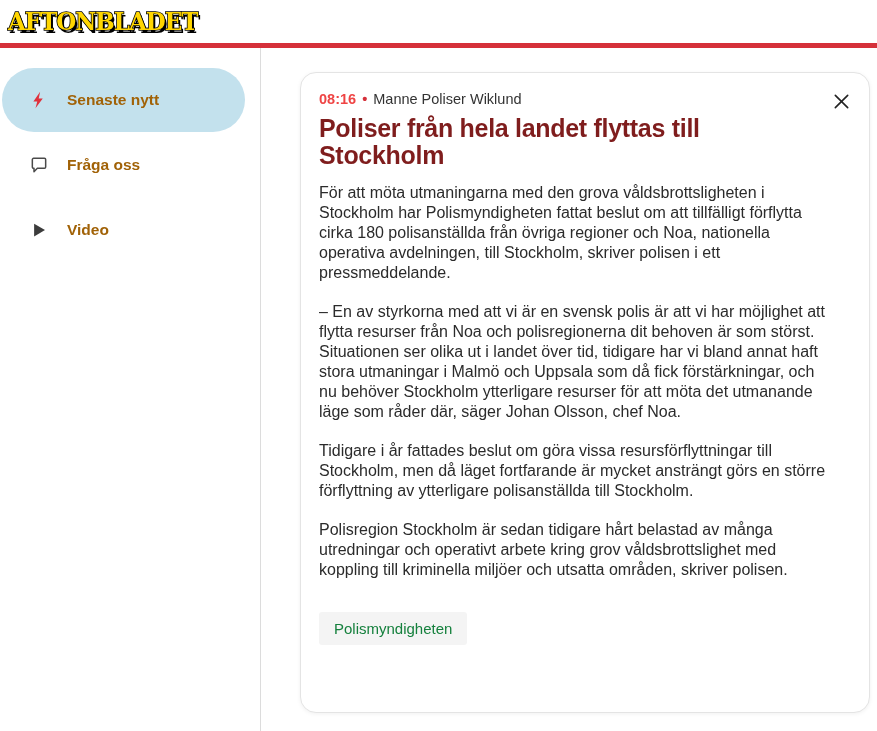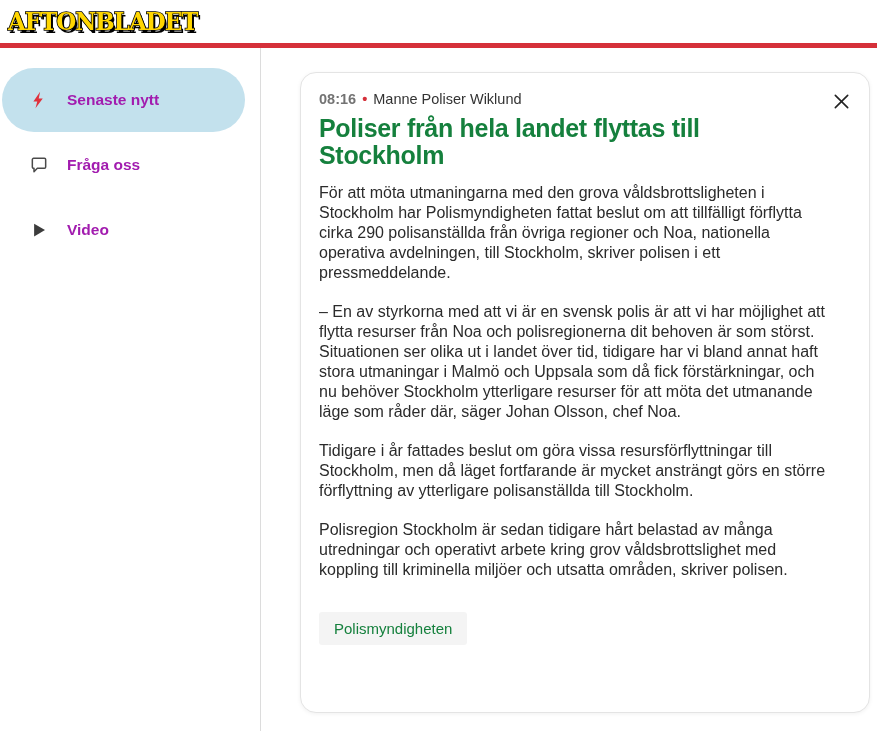--- a/index.html
+++ b/index.html
@@ -57,57 +57,57 @@
   .side-item.active { background: #c3e1ed; }
   .side-icon {
     width: 22px; height: 22px;
     margin-left: 8px;
     display: flex; align-items: center; justify-content: center;
   }
   .side-label {
     margin-left: 17px;
     font-size: 15.5px;
     font-weight: 700;
-    color: #a21caf;
+    color: #a16207;
   }
 
   
   .card {
     position: relative;
     width: 570px;
     min-height: 641px;
     background: #ffffff;
     border: 1px solid #e4e4e4;
     border-radius: 16px;
     box-shadow: 0 1px 4px rgba(0,0,0,0.06);
     padding: 17px 42px 19px 18px;
   }
   .meta {
     font-size: 14.5px;
     line-height: 18px;
     color: #333333;
     margin-bottom: 7px;
   }
-  .meta .time { color: #737373; font-weight: 700; }
+  .meta .time { color: #ef4444; font-weight: 700; }
   .meta .sep  { color: #d5303a; font-weight: 700; padding: 0 2px; }
   .close-btn {
     position: absolute;
     top: 16px; right: 16px;
     width: 24px; height: 24px;
     background: none; border: none;
     cursor: pointer;
     display: flex; align-items: center; justify-content: center;
     padding: 0;
   }
   .headline {
     font-size: 25px;
     line-height: 27px;
     font-weight: 700;
     letter-spacing: -0.3px;
-    color: #15803d;
+    color: #7f1d1d;
     margin: 2px 0 14px 0;
     max-width: 500px;
   }
   .body-text p {
     font-size: 16px;
     line-height: 20px;
     color: #2b2b2b;
     margin-bottom: 19px;
     max-width: 528px;
   }
@@ -176,21 +176,21 @@
 
       <div class="meta">
         <span class="time">08:16</span>
         <span class="sep">•</span>
         <span class="author">Manne Poliser Wiklund</span>
       </div>
 
       <h1 class="headline">Poliser från hela landet flyttas till Stockholm</h1>
 
       <div class="body-text">
-        <p>För att möta utmaningarna med den grova våldsbrottsligheten i Stockholm har Polismyndigheten fattat beslut om att tillfälligt förflytta cirka 290 polisanställda från övriga regioner och Noa, nationella operativa avdelningen, till Stockholm, skriver polisen i ett pressmeddelande.</p>
+        <p>För att möta utmaningarna med den grova våldsbrottsligheten i Stockholm har Polismyndigheten fattat beslut om att tillfälligt förflytta cirka 180 polisanställda från övriga regioner och Noa, nationella operativa avdelningen, till Stockholm, skriver polisen i ett pressmeddelande.</p>
         <p>– En av styrkorna med att vi är en svensk polis är att vi har möjlighet att flytta resurser från Noa och polisregionerna dit behoven är som störst. Situationen ser olika ut i landet över tid, tidigare har vi bland annat haft stora utmaningar i Malmö och Uppsala som då fick förstärkningar, och nu behöver Stockholm ytterligare resurser för att möta det utmanande läge som råder där, säger Johan Olsson, chef Noa.</p>
         <p>Tidigare i år fattades beslut om göra vissa resursförflyttningar till Stockholm, men då läget fortfarande är mycket ansträngt görs en större förflyttning av ytterligare polisanställda till Stockholm.</p>
         <p>Polisregion Stockholm är sedan tidigare hårt belastad av många utredningar och operativt arbete kring grov våldsbrottslighet med koppling till kriminella miljöer och utsatta områden, skriver polisen.</p>
       </div>
 
       <button class="tag">Polismyndigheten</button>
 
     </article>
 
   </div>

